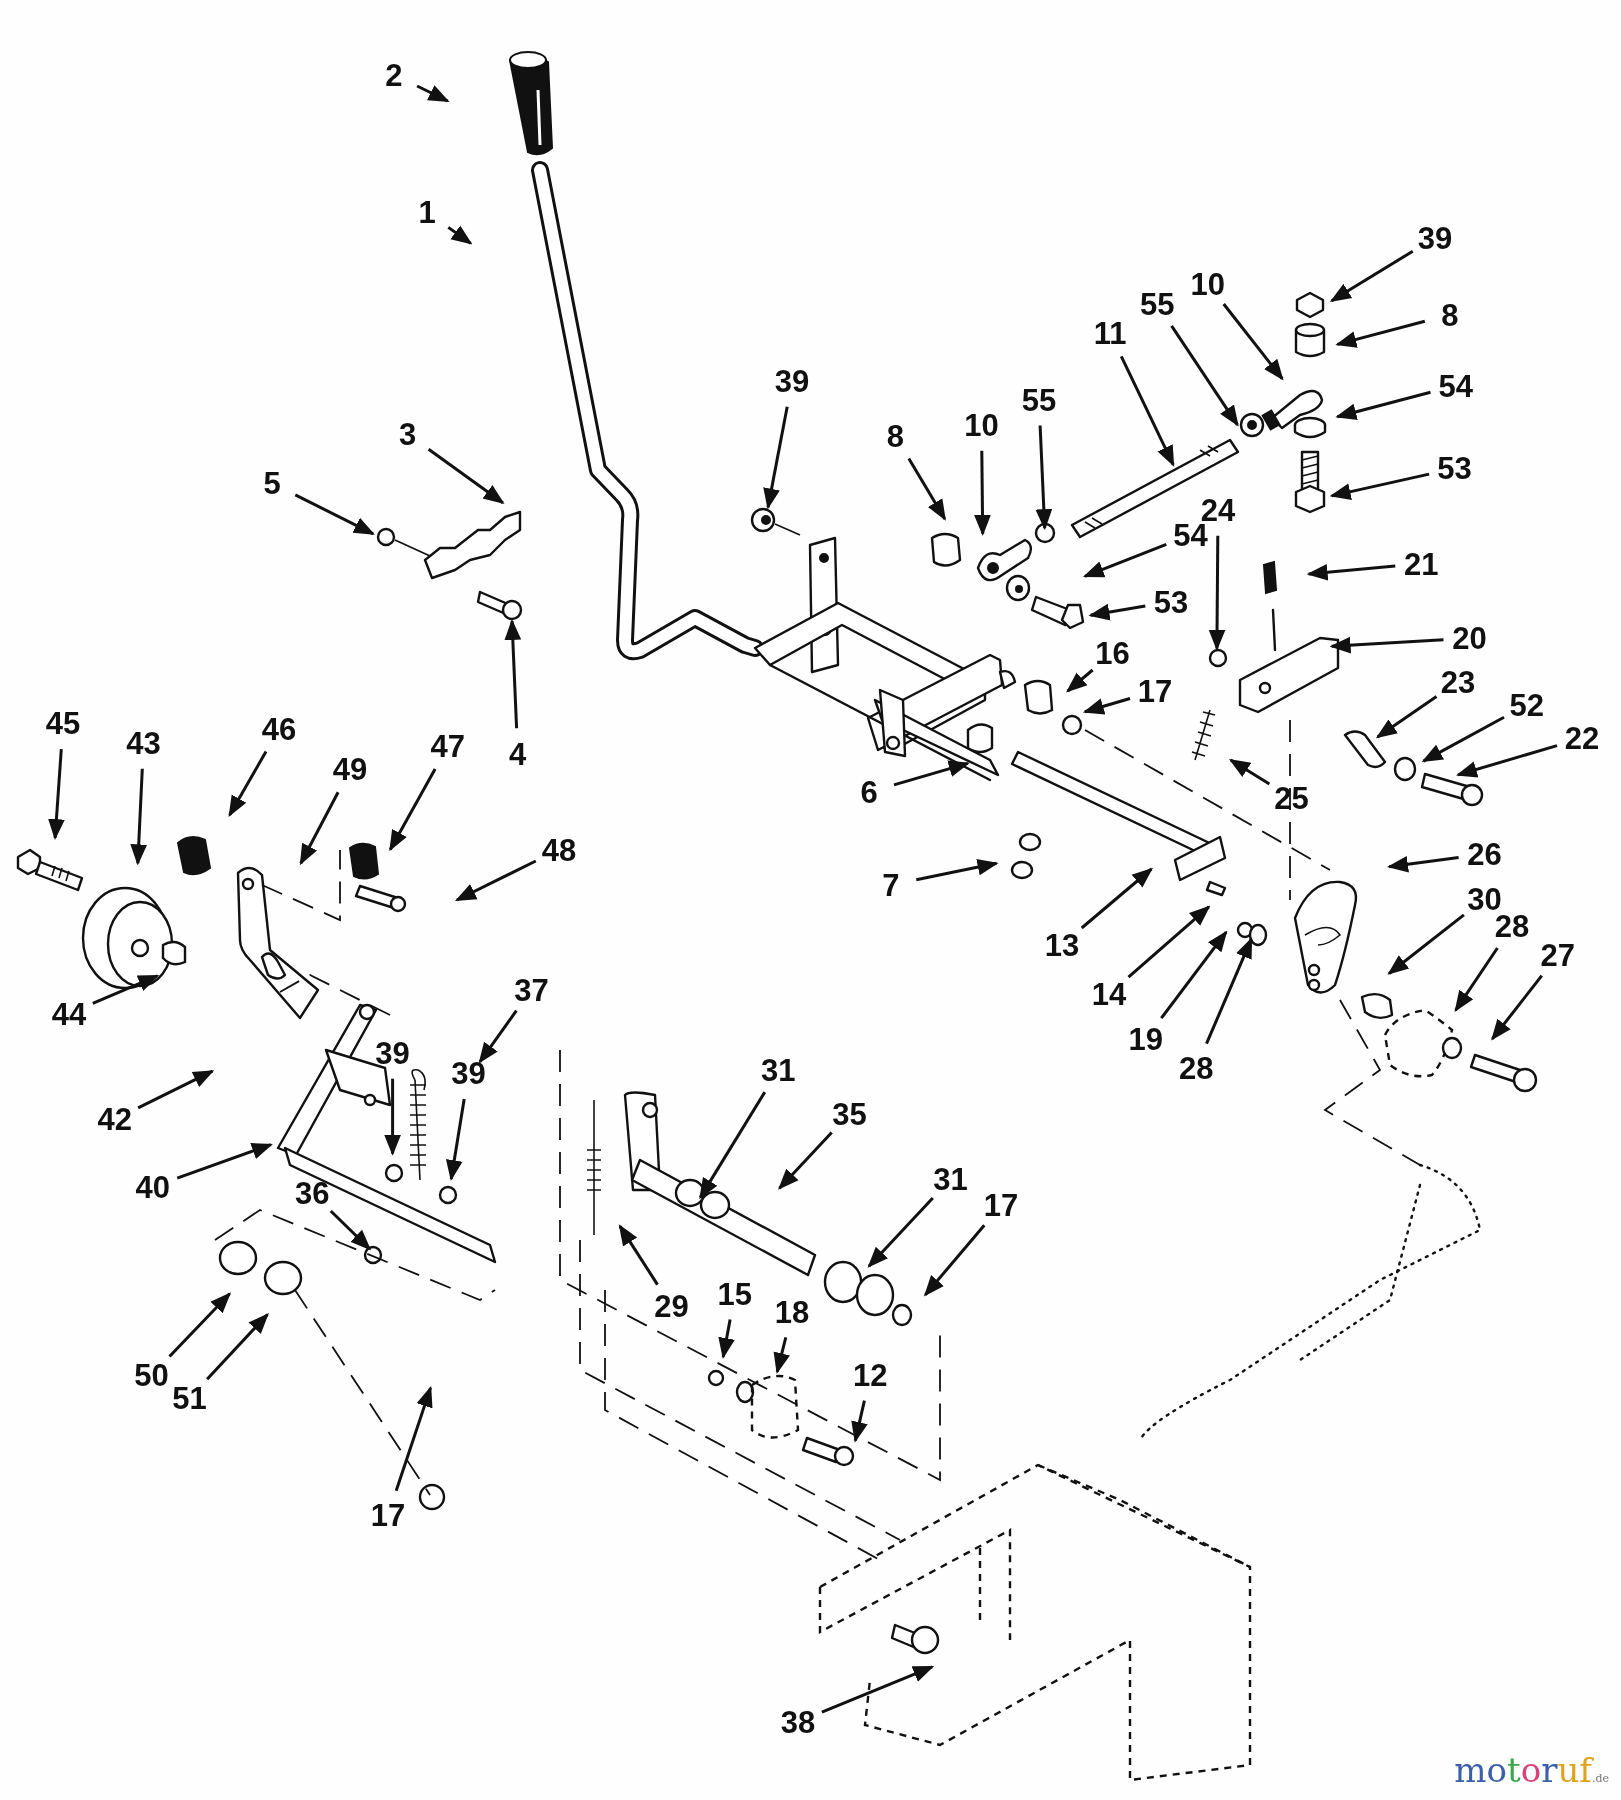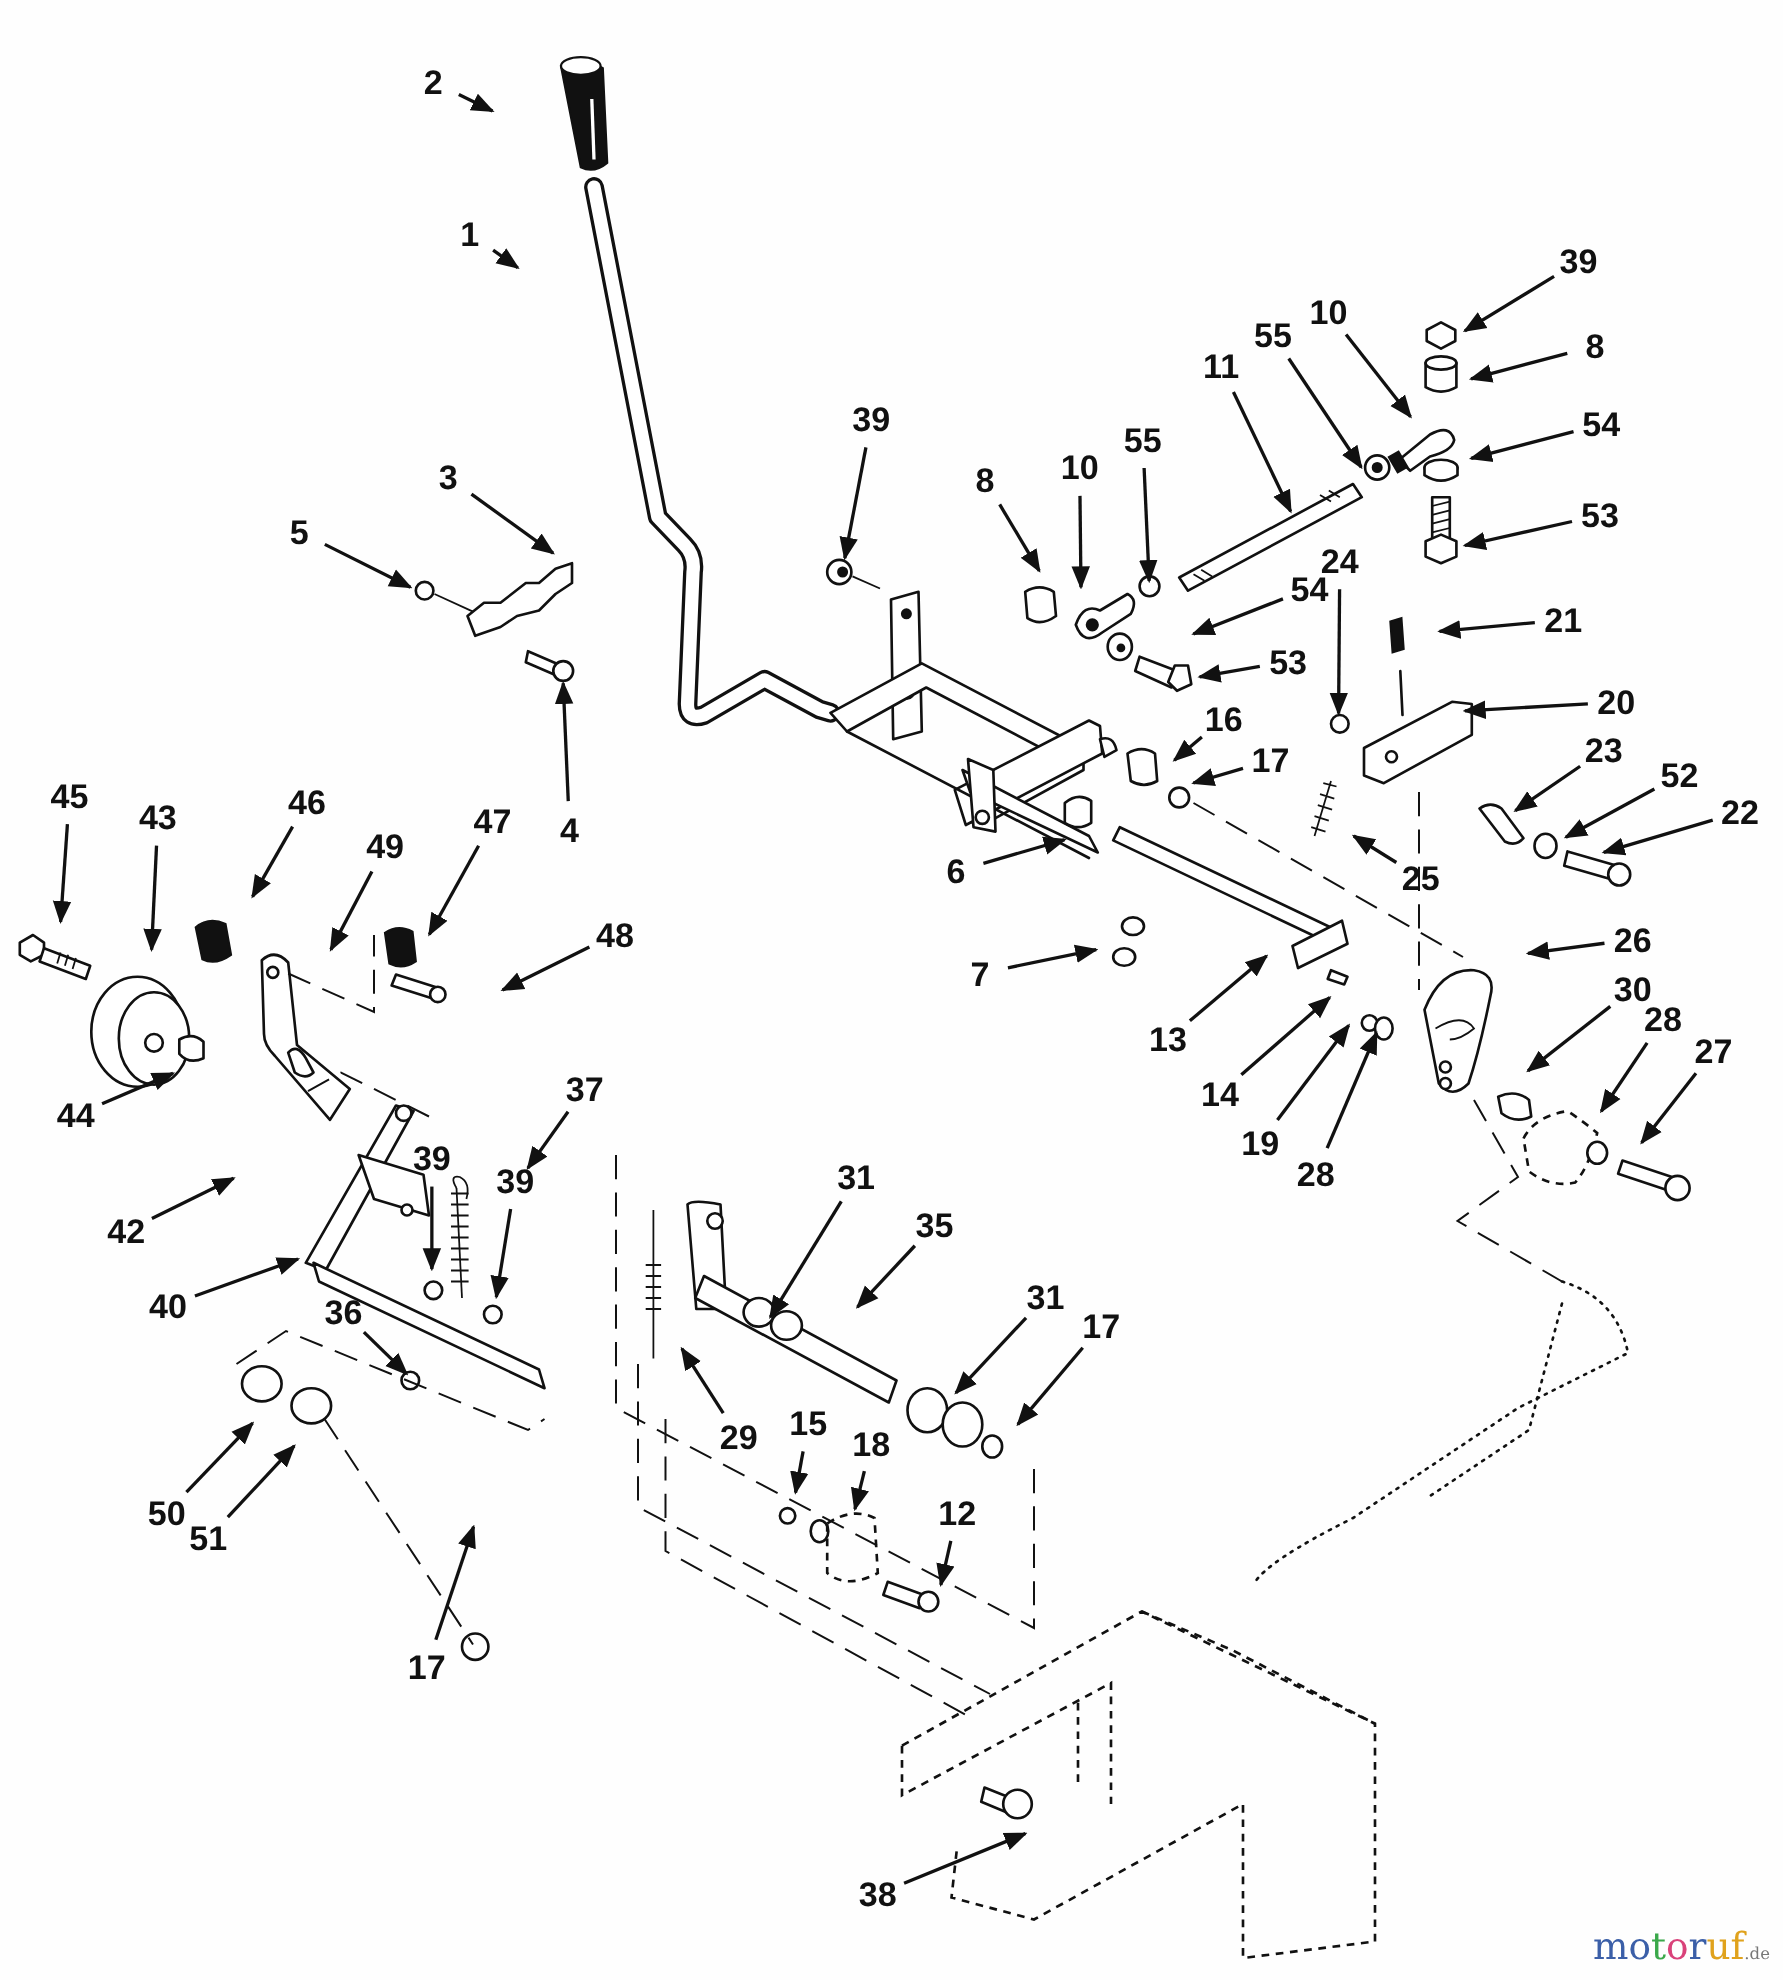--- a/index.html
+++ b/index.html
@@ -7,21 +7,21 @@
   #diagram { position:absolute; left:0; top:0; width:1621px; height:1800px; }
   .callout { font-family:"Liberation Sans Narrow","Liberation Sans", sans-serif; font-weight:bold; font-size:31px; fill:#111; }
   .part { fill:#fff; stroke:#111; stroke-width:2.4; stroke-linejoin:round; stroke-linecap:round; }
   .dark { fill:#111; stroke:#111; stroke-width:2; }
   .thin { fill:none; stroke:#111; stroke-width:1.6; }
   .dash { fill:none; stroke:#111; stroke-width:1.8; stroke-dasharray:22 12; }
   .dot  { fill:none; stroke:#111; stroke-width:2.4; stroke-dasharray:2 6; stroke-linecap:round; }
   .ghost{ fill:none; stroke:#111; stroke-width:2.4; stroke-dasharray:7 6; }
   .arrow { stroke:#111; stroke-width:3; fill:none; }
   #watermark { position:absolute; right:12px; bottom:10px; font-family:"DejaVu Serif", serif; font-size:34px; letter-spacing:0px; }
-  #watermark .tld { font-size:15px; color:#777;margin-top:34px; }
+  #watermark .tld { font-size:11px; color:#777;margin-top:34px; }
 </style>
 </head>
 <body>
 
 <svg id="diagram" viewBox="0 0 1621 1800" xmlns="http://www.w3.org/2000/svg">
   <defs>
     <marker id="ah" viewBox="0 0 10 10" refX="9" refY="5" markerWidth="7" markerHeight="7" orient="auto">
       <path d="M0,1 L10,5 L0,9 Z" fill="#111"></path>
     </marker>
   </defs>

